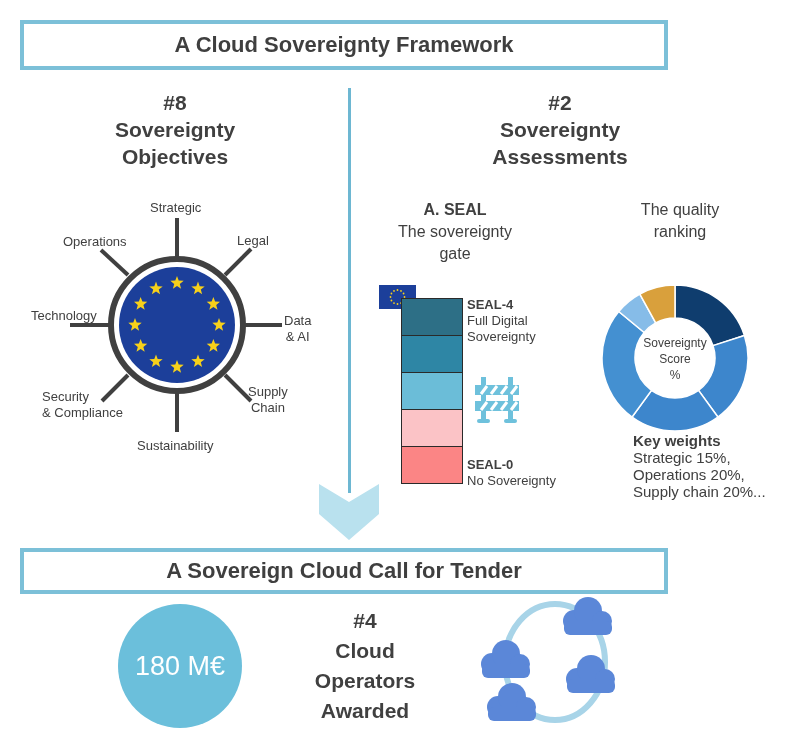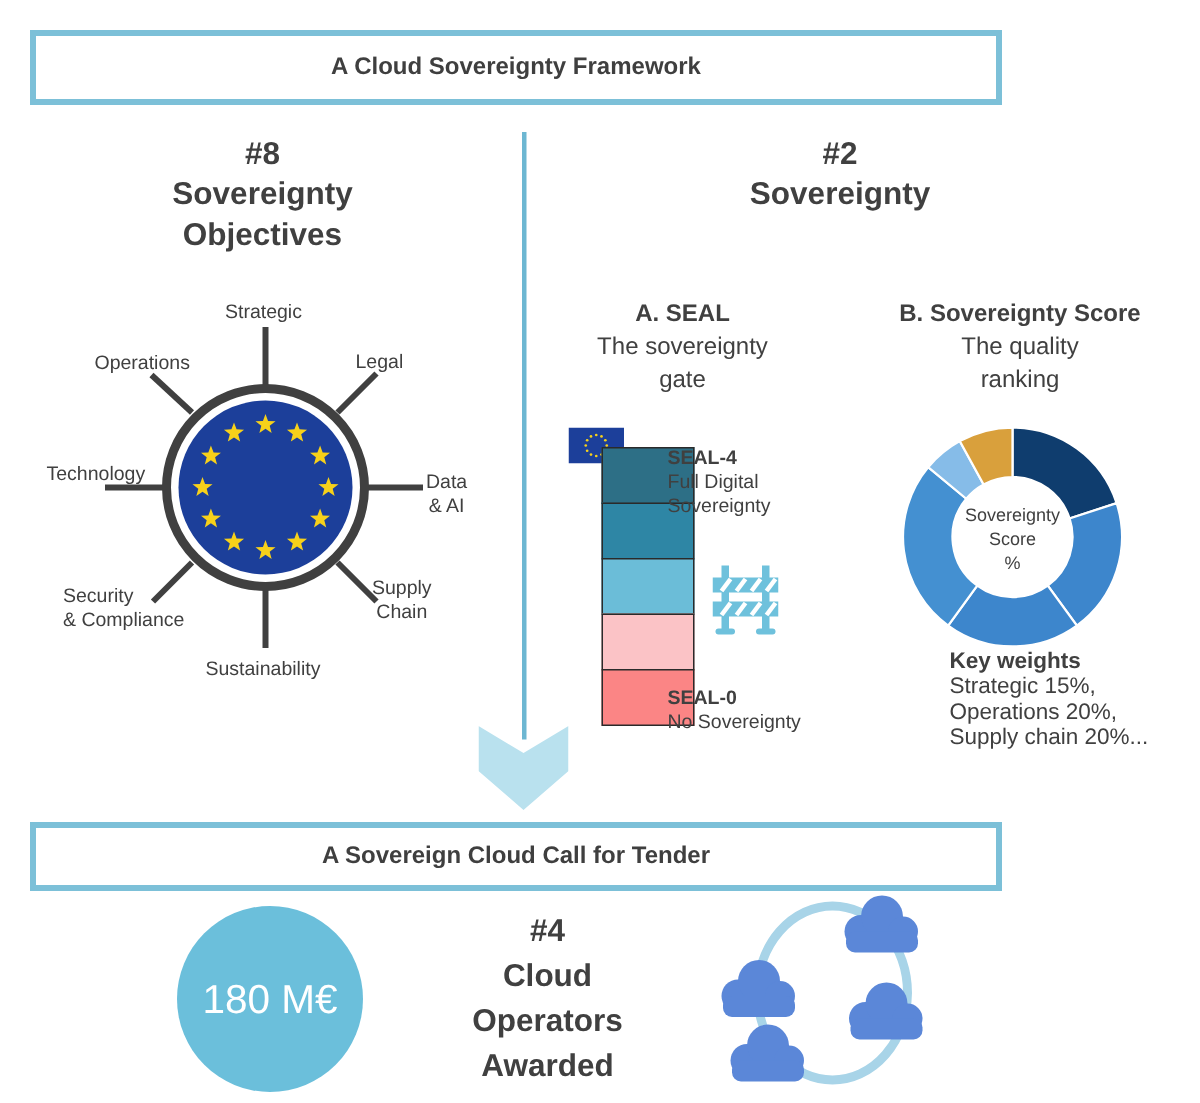--- a/index.html
+++ b/index.html
@@ -2,34 +2,34 @@
 <html><head>
 <meta charset="utf-8">
 <style>
   * { box-sizing: border-box; margin: 0; padding: 0; }
   html, body { width: 800px; height: 735px; background: #ffffff; overflow: hidden; }
   body { position: relative; font-family: "Liberation Sans", sans-serif; color: #404040; }
   .banner {
     position: absolute; left: 20px; width: 648px; height: 48px;
     border: 4px solid #7cc0d8; background: #fff;
     display: flex; align-items: center; justify-content: center;
-    font-family: "Liberation Sans", sans-serif; font-weight: bold; font-size: 16px; color: #3f3f3f;
+    font-family: "Liberation Sans", sans-serif; font-weight: bold; font-size: 22px; color: #3f3f3f;
   }
   .banner.top { top: 20px; height: 50px; }
   .banner.bottom { top: 548px; height: 46px; }
   .col-title {
     position: absolute; text-align: center; font-weight: bold; font-size: 21px; line-height: 27px; color: #404040;
   }
   .divider { position: absolute; left: 348px; top: 88px; width: 3px; height: 405px; background: #6db7d2; }
   .arrow { position: absolute; left: 319px; top: 484px; }
   .obj-label { position: absolute; font-size: 13px; color: #404040; line-height: 16px; }
   .sub-title { position: absolute; text-align: center; font-size: 16px; line-height: 22px; color: #404040; }
   .sub-title b { display:block; font-weight: bold; }
   .seal-block { position: absolute; left: 401px; width: 62px; border: 1px solid #2a2a2a; }
-  .seal-label { position: absolute; left: 445px; font-size: 13px; line-height: 16px; color: #404040; }
+  .seal-label { position: absolute; left: 467px; font-size: 13px; line-height: 16px; color: #404040; }
   .seal-label b { font-weight: bold; display: block; }
   .weights { position: absolute; left: 633px; top: 432px; font-size: 15px; line-height: 17px; color: #404040; }
   .weights b { display: block; font-weight: bold; }
   .money {
     position: absolute; left: 118px; top: 604px; width: 124px; height: 124px; border-radius: 50%;
     background: #6bbfdb; color: #fff; display: flex; align-items: center; justify-content: center;
     font-size: 27px;
   }
   .awarded { position: absolute; left: 290px; top: 606px; width: 150px; text-align: center; font-weight: bold; font-size: 21px; line-height: 30px; color: #404040; }
 </style>
@@ -44,20 +44,21 @@
   <div>#8</div>
   <div>Sovereignty</div>
   <div>Objectives</div>
 </div>
 
 <div class="divider"></div>
 
 <div class="col-title" style="left:455px; top:89px; width:210px;">
   <div>#2</div>
   <div>Sovereignty</div>
+  <div>Assessments</div>
 </div>
 
 <svg style="position:absolute; left:0; top:0;" width="350" height="480">
   <g stroke="#404040" stroke-width="4" stroke-linecap="butt">
     <line x1="177" y1="218" x2="177" y2="262"></line>
     <line x1="251" y1="249" x2="225" y2="275"></line>
     <line x1="282" y1="325" x2="245" y2="325"></line>
     <line x1="251" y1="401" x2="225" y2="375"></line>
     <line x1="177" y1="432" x2="177" y2="392"></line>
     <line x1="102" y1="401" x2="128" y2="375"></line>
@@ -157,21 +158,20 @@
       <line x1="26" y1="19" x2="32" y2="11"></line>
       <line x1="36" y1="19" x2="42" y2="11"></line>
     <line x1="6" y1="35" x2="12" y2="27"></line>
       <line x1="16" y1="35" x2="22" y2="27"></line>
       <line x1="26" y1="35" x2="32" y2="27"></line>
       <line x1="36" y1="35" x2="42" y2="27"></line>
   </g>
 </svg>
 
 <div class="sub-title" style="left:575px; top:199px; width:210px;">
-  <b>B. Sovereignty Score</b>
   <div>The quality</div>
   <div>ranking</div>
 </div>
 
 <svg id="donut" style="position:absolute; left:600px; top:283px;" width="150" height="150">
     <path d="M75,2 A73,73 0 0 1 144.4271256895462,52.44175941062884 L113.04226065180615,62.6393202250021 A40,40 0 0 0 75,35 Z" fill="#0f3d6e" stroke="#ffffff" stroke-width="1.5"></path>
     <path d="M144.4271256895462,52.44175941062884 A73,73 0 0 1 117.90832341735054,134.05824058937117 L98.51141009169893,107.36067977499789 A40,40 0 0 0 113.04226065180615,62.6393202250021 Z" fill="#3d86cc" stroke="#ffffff" stroke-width="1.5"></path>
     <path d="M117.90832341735054,134.05824058937117 A73,73 0 0 1 32.09167658264947,134.05824058937117 L51.48858990830108,107.36067977499789 A40,40 0 0 0 98.51141009169893,107.36067977499789 Z" fill="#3d86cc" stroke="#ffffff" stroke-width="1.5"></path>
     <path d="M32.09167658264947,134.05824058937117 A73,73 0 0 1 18.752533277367384,28.46804874834566 L44.17947028896843,49.503040410052414 A40,40 0 0 0 51.48858990830108,107.36067977499789 Z" fill="#4490d1" stroke="#ffffff" stroke-width="1.5"></path>
     <path d="M18.752533277367384,28.46804874834566 A73,73 0 0 1 39.83198179057479,11.029612356797955 L55.729853035931384,39.947732798245454 A40,40 0 0 0 44.17947028896843,49.503040410052414 Z" fill="#86bce8" stroke="#ffffff" stroke-width="1.5"></path>

